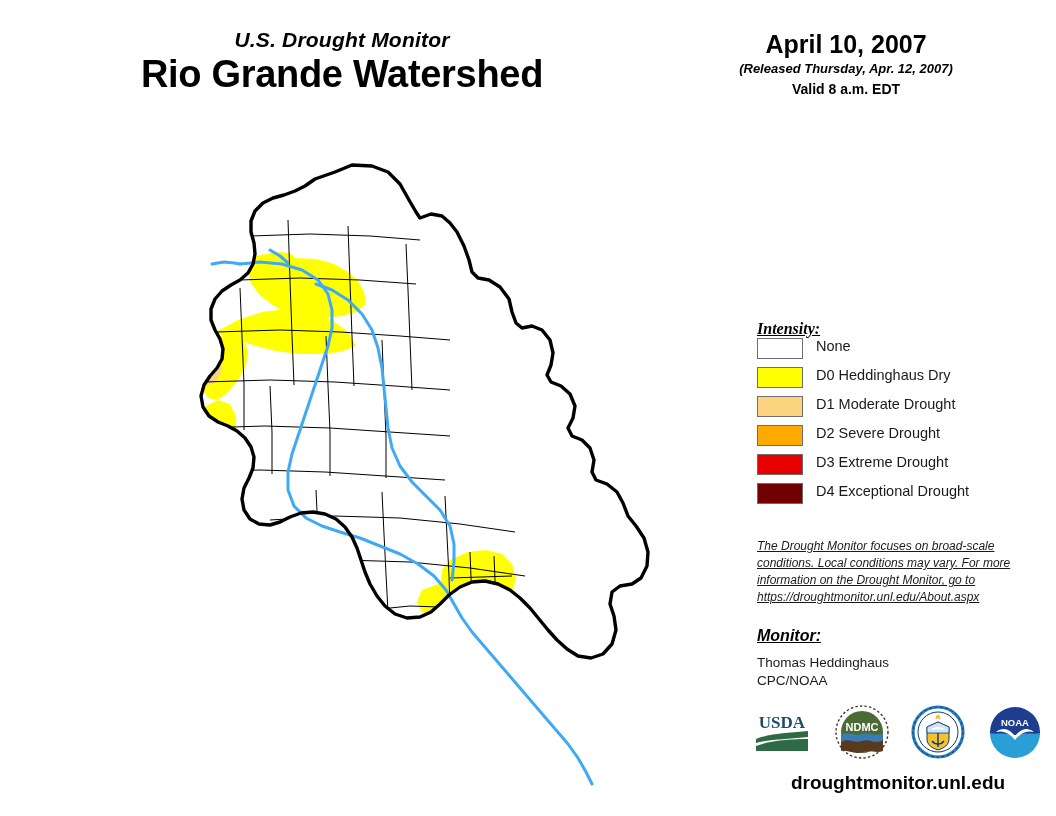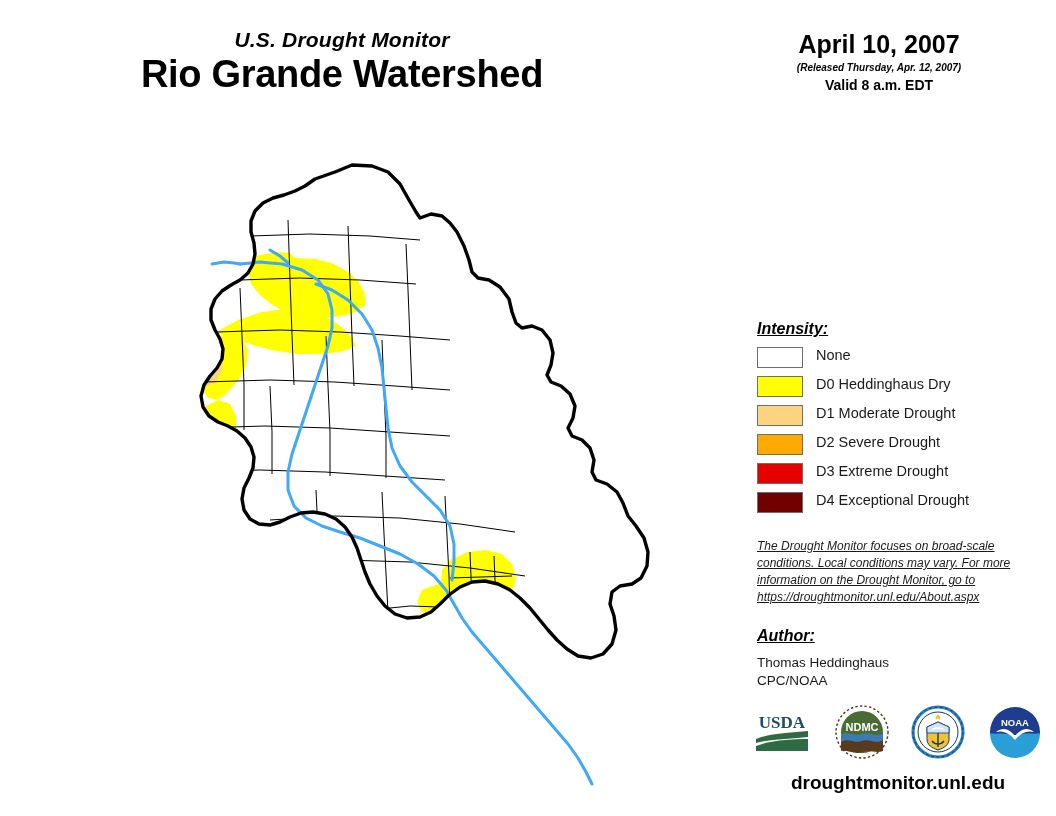--- a/index.html
+++ b/index.html
@@ -35,33 +35,33 @@
     font-size: 38px;
     font-weight: bold;
     color: #000000;
     line-height: 1.15;
     margin-top: 2px;
     letter-spacing: -0.3px;
   }
 
   #header-right {
     position: absolute;
-    left: 719px;
+    left: 686px;
     top: 30px;
     width: 320px;
     text-align: center;
   }
   #date-line {
     font-size: 25px;
     font-weight: bold;
     color: #000;
     line-height: 1.15;
   }
   #released-line {
-    font-size: 10px;
+    font-size: 13px;
     font-weight: bold;
     font-style: italic;
     color: #000;
     margin-top: 3px;
     line-height: 1.15;
     text-align: center;
   }
   #valid-line {
     font-size: 14px;
     font-weight: bold;
@@ -86,21 +86,22 @@
     left: 757px;
     top: 320px;
     width: 270px;
   }
   #legend-title {
     font-size: 16px;
     font-style: italic;
     font-weight: bold;
     color: #000;
     text-decoration: underline;
-    margin-bottom: 9px;
+    margin-bottom: 0;
+    font-family: Liberation Serif, serif;
   }
   .legend-row {
     display: flex;
     height: 29px;
   }
   .legend-swatch {
     width: 46px;
     height: 21px;
     border: 1px solid #6e6e6e;
     box-sizing: border-box;
@@ -377,21 +378,21 @@
 
   <div class="legend-row">
     <div class="legend-swatch" style="background:#730000"></div>
     <div class="legend-label">D4 Exceptional Drought</div>
   </div>
 </div>
 
 <div id="disclaimer">The Drought Monitor focuses on broad-scale conditions. Local conditions may vary. For more information on the Drought Monitor, go to https://droughtmonitor.unl.edu/About.aspx</div>
 
 <div id="author-block">
-  <div id="author-title">Author:</div>
+  <div id="author-title">Monitor:</div>
   <div class="author-line">Thomas Heddinghaus</div>
   <div class="author-line">CPC/NOAA</div>
 </div>
 
 <div id="logos">
 
   <div class="logo">
     <svg width="60" height="46" viewBox="0 0 60 46">
       <text x="30" y="19" text-anchor="middle" font-family="Liberation Serif, serif" font-size="17" font-weight="bold" fill="#1b4d6b">USDA</text>
       <path d="M4,30 C18,24 40,24 56,22 L56,28 C40,30 18,30 4,34 Z" fill="#2e6b45"></path>

